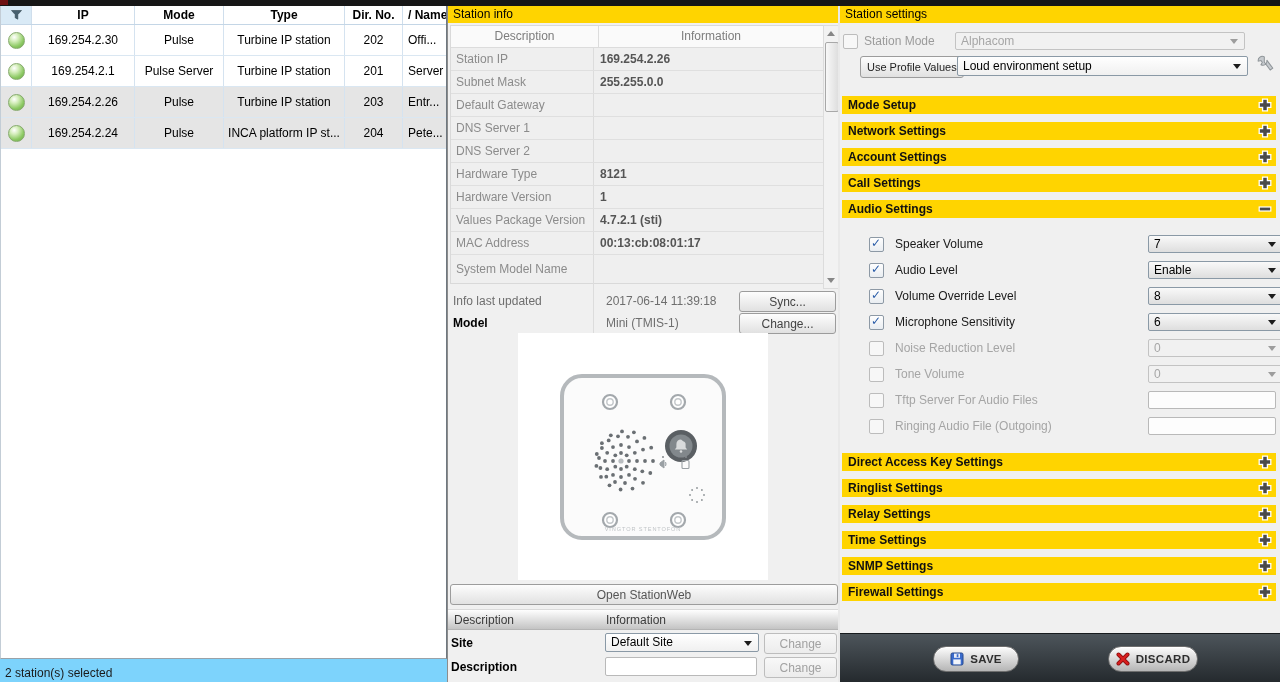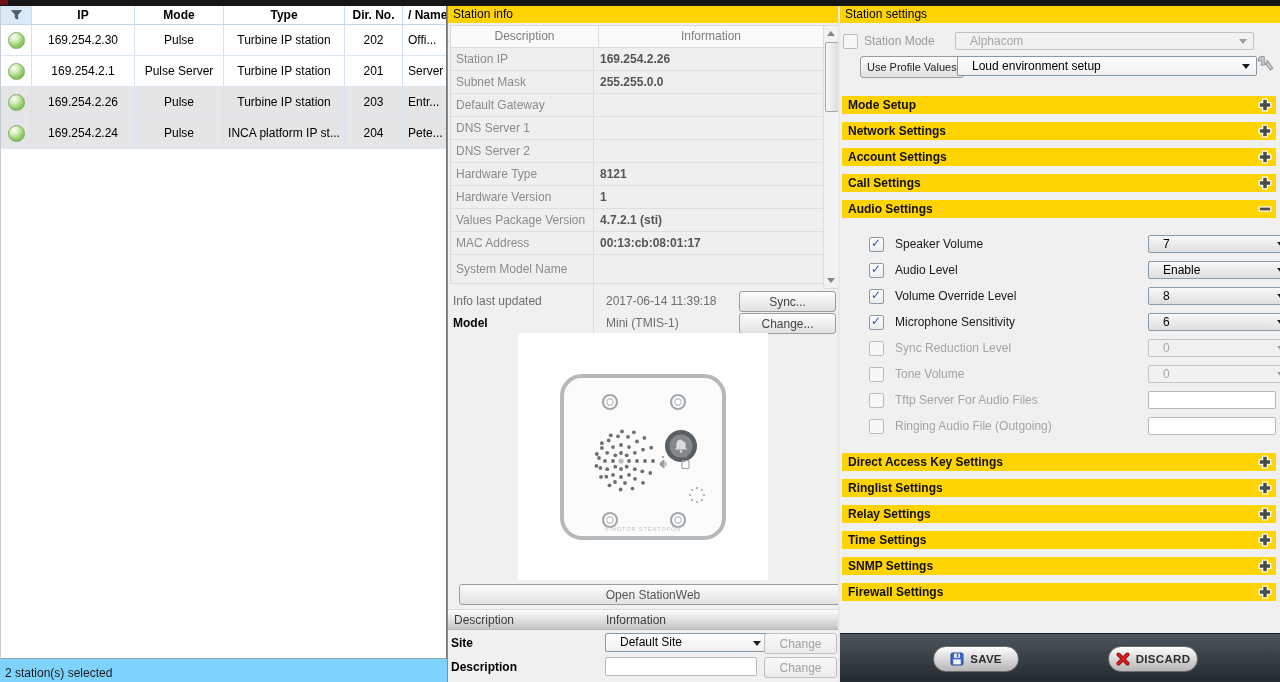--- a/index.html
+++ b/index.html
@@ -23,21 +23,21 @@
   .c-dir{width:57px;flex:0 0 57px;}
   .c-name{flex:1;text-align:left !important;padding-left:5px;border-right:none !important;}
   .hdr-filter{background:#d9eaf6;}
   .orb{width:15px;height:15px;border-radius:50%;background:radial-gradient(circle at 35% 28%, #ffffff 0%, #d5eebc 28%, #8cc963 65%, #69a747 100%);border:1px solid #86aa6d;display:inline-block;}
   .status-text{position:absolute;left:5px;top:658px;height:18px;line-height:18px;color:#1a1a1a;}
 
   
   .panel-title{position:absolute;left:0;top:0;right:0;height:17px;line-height:17px;background:#ffd400;color:#000;padding-left:5px;}
   .btn{display:flex;align-items:center;justify-content:center;background:linear-gradient(#fdfdfd,#e1e1e1);border:1px solid #9c9c9c;border-radius:3px;color:#444;cursor:default;white-space:nowrap;}
   .btn.disabled{color:#a2a2a2;border-color:#bdbdbd;background:linear-gradient(#f8f8f8,#ececec);}
-  .combo{position:relative;background:linear-gradient(#f9f9f9,#dedede);border:1px solid #8a99a6;border-radius:2px;color:#000;line-height:17px;padding-left:14px;overflow:hidden;white-space:nowrap;}
+  .combo{position:relative;background:linear-gradient(#f9f9f9,#dedede);border:1px solid #8a99a6;border-radius:2px;color:#000;line-height:17px;padding-left:5px;overflow:hidden;white-space:nowrap;}
   .combo .arr{position:absolute;right:6px;top:50%;margin-top:-2px;width:0;height:0;border-left:4px solid transparent;border-right:4px solid transparent;border-top:5px solid #1c1c1c;}
   .combo.white{background:linear-gradient(#ffffff,#f0f0f0);}
   .combo.dis{background:#f1f1f1;border-color:#c3c3c3;color:#a6a6a6;}
   .combo.dis .arr{border-top-color:#9d9d9d;}
   .cb{width:13px;height:13px;border:1px solid #8d99a5;border-radius:2px;background:linear-gradient(#fefefe,#e9edf1);position:relative;}
   .cb.checked::after{content:"\2713";position:absolute;left:1px;top:-2px;font-size:12px;font-weight:bold;color:#2a5ca8;}
   .cb.dis{border-color:#bcbcbc;background:#f7f7f7;}
   .tbox{background:#fdfdfd;border:1px solid #b9b9b9;border-radius:2px;}
 
   
@@ -61,21 +61,21 @@
   .tri-up{width:0;height:0;border-left:4px solid transparent;border-right:4px solid transparent;border-bottom:5px solid #868686;}
   .tri-down{width:0;height:0;border-left:4px solid transparent;border-right:4px solid transparent;border-top:5px solid #868686;}
   .sb-thumb{position:absolute;left:1px;top:16px;width:12px;height:68px;background:linear-gradient(90deg,#f8f8f8,#dedede);border:1px solid #a8a8a8;border-radius:2px;}
   .kv-row{position:absolute;left:3px;right:3px;height:20px;}
   .kv-row .k{position:absolute;left:2px;line-height:20px;color:#6e6e6e;}
   .kv-row .k.b{color:#000;font-weight:bold;}
   .kv-row .v{position:absolute;left:155px;line-height:20px;color:#6e6e6e;}
   .kv-row .btn{position:absolute;left:288px;width:95px;height:19px;}
   .device-box{position:absolute;left:70px;top:327px;width:250px;height:247px;background:#fff;}
   .device-box svg{position:absolute;left:41px;top:40px;}
-  .openweb{position:absolute;left:2px;top:578px;width:386px;height:19px;color:#555;margin-left:9px;}
+  .openweb{position:absolute;left:2px;top:578px;width:386px;height:19px;color:#555;}
   .mini-hdr{position:absolute;left:0;top:603px;width:391px;height:21px;background:linear-gradient(#fefefe,#c4c4c4);border-top:1px solid #dadada;border-bottom:1px solid #b5b5b5;color:#3c3c3c;box-sizing:border-box;}
   .mini-hdr span{position:absolute;line-height:20px;}
   .mh1{left:6px;} .mh2{left:158px;}
   .form-row{position:absolute;left:2px;right:2px;height:20px;}
   .form-row .k{position:absolute;left:1px;line-height:20px;font-weight:bold;color:#000;}
   .form-row .combo{position:absolute;left:155px;width:147px;height:17px;}
   .form-row .tbox{position:absolute;left:155px;width:150px;height:17px;}
   .form-row .btn{position:absolute;left:314px;width:71px;height:19px;}
 
   
@@ -417,21 +417,21 @@
       <span class="lbl">Volume Override Level</span>
       <div class="combo"><span>8</span><span class="arr"></span></div>
     </div>
     <div class="audio-row" style="top:307px;">
       <div class="cb checked"></div>
       <span class="lbl">Microphone Sensitivity</span>
       <div class="combo"><span>6</span><span class="arr"></span></div>
     </div>
     <div class="audio-row off" style="top:333px;">
       <div class="cb dis"></div>
-      <span class="lbl">Sync Reduction Level</span>
+      <span class="lbl">Noise Reduction Level</span>
       <div class="combo dis"><span>0</span><span class="arr"></span></div>
     </div>
     <div class="audio-row off" style="top:359px;">
       <div class="cb dis"></div>
       <span class="lbl">Tone Volume</span>
       <div class="combo dis"><span>0</span><span class="arr"></span></div>
     </div>
     <div class="audio-row off" style="top:385px;">
       <div class="cb dis"></div>
       <span class="lbl">Tftp Server For Audio Files</span>

